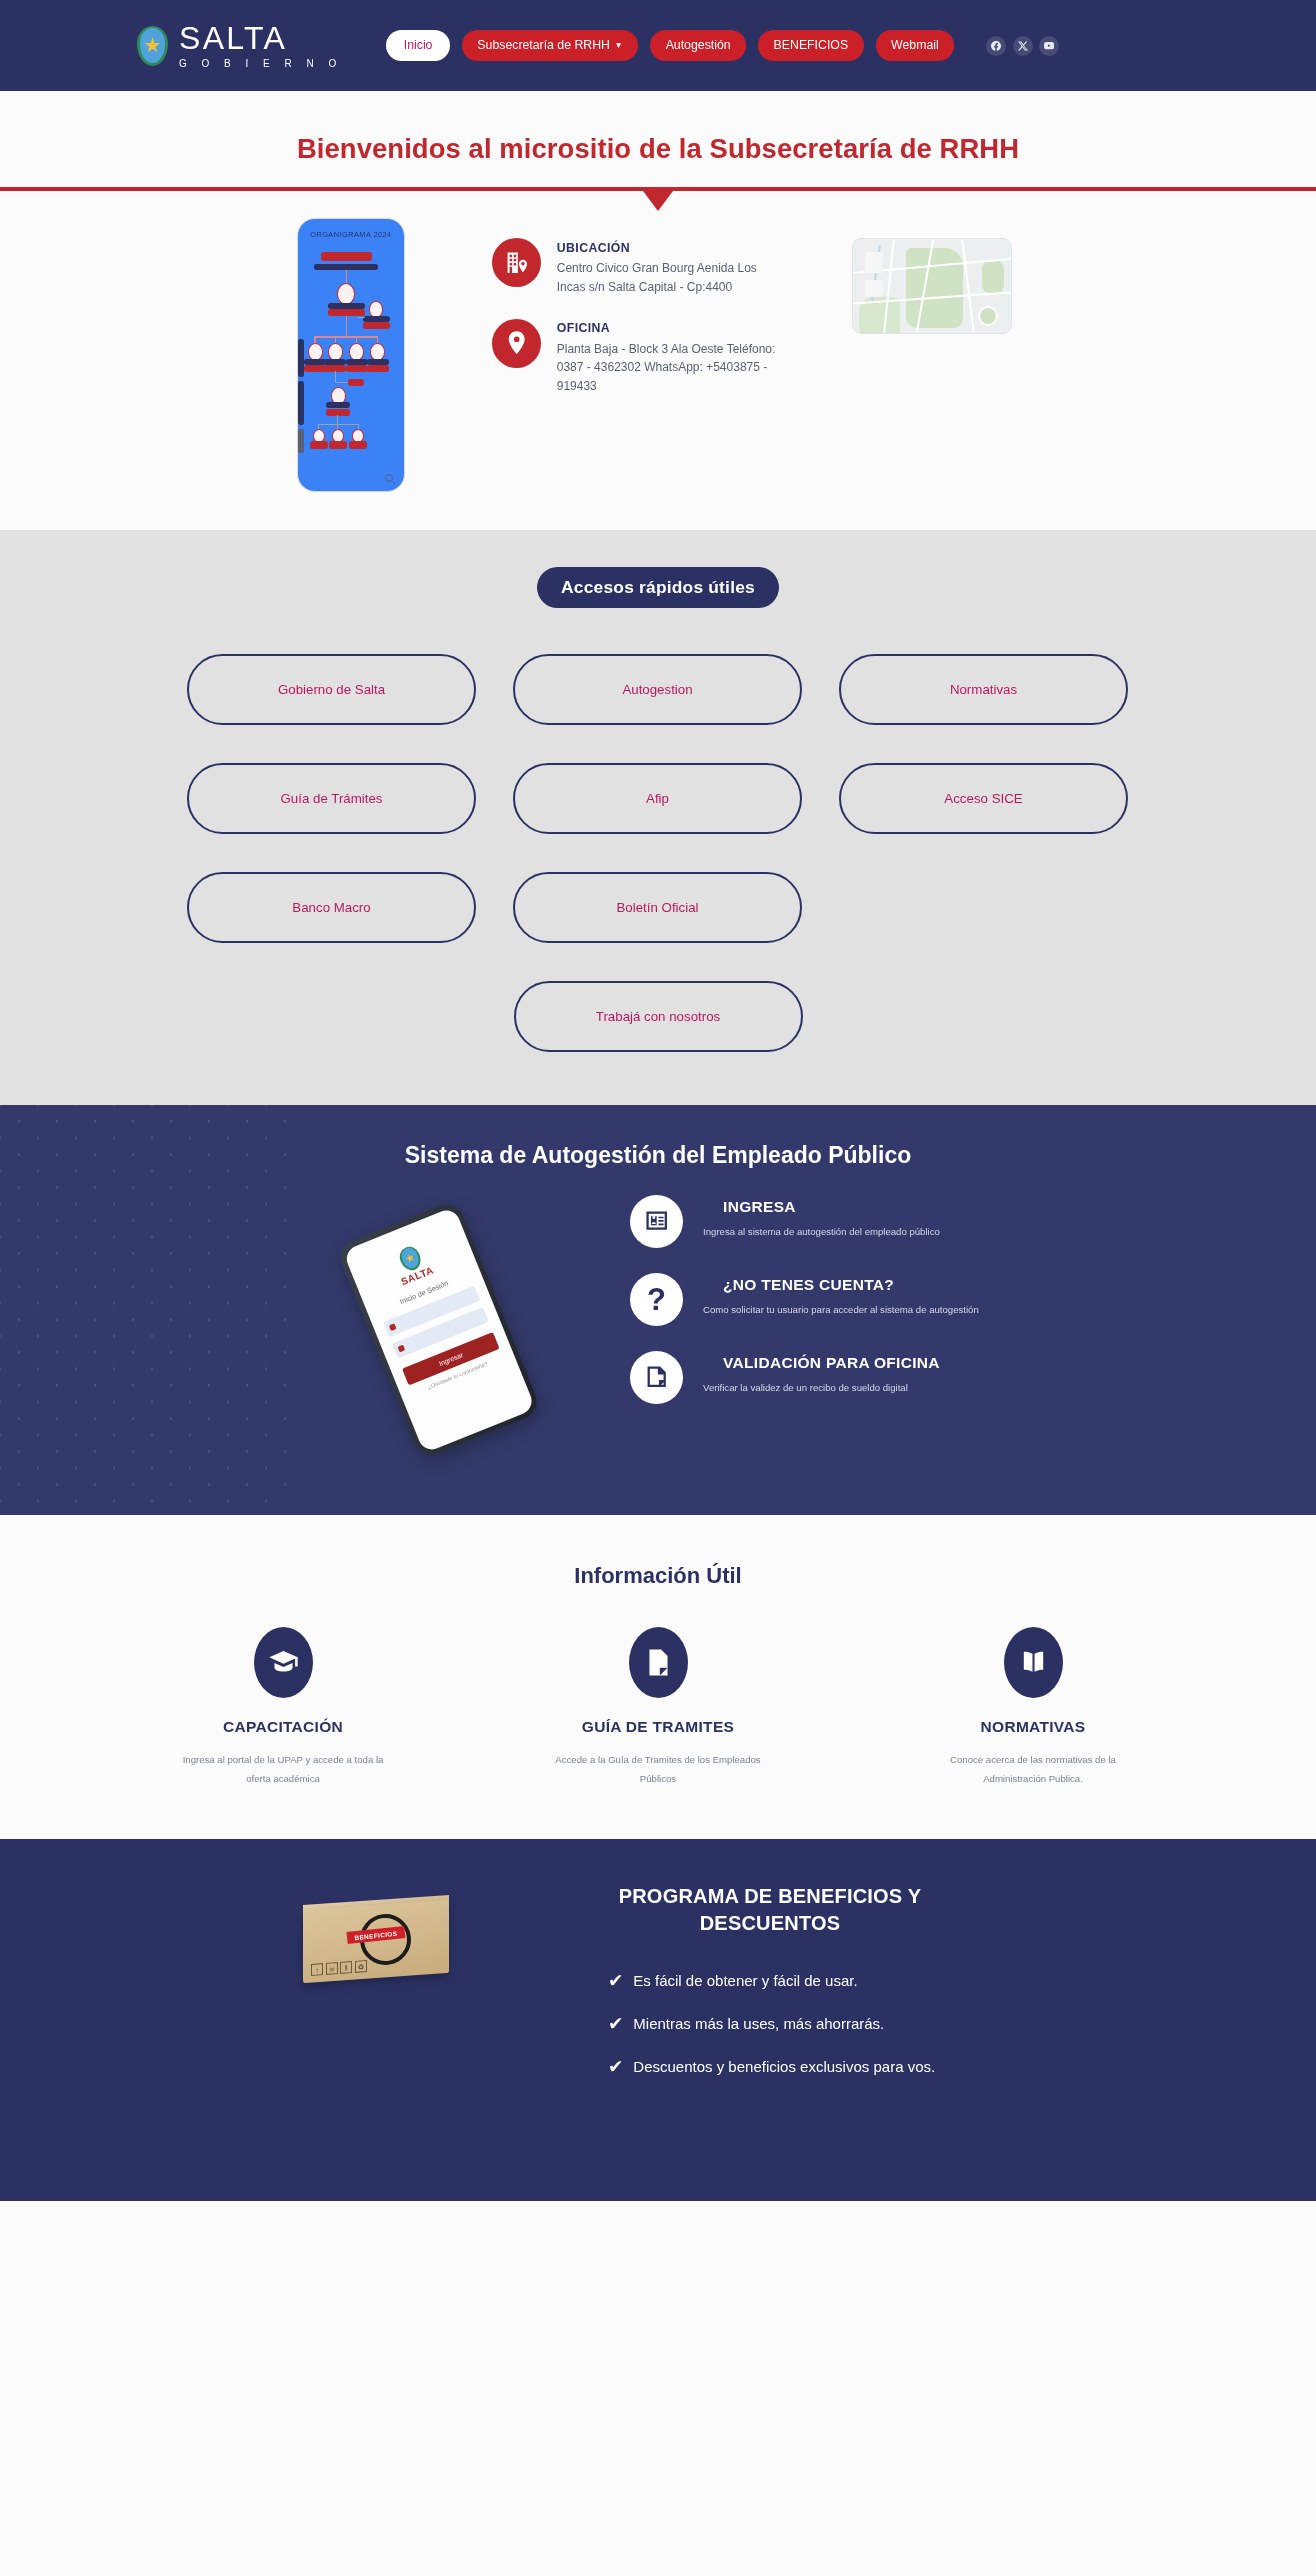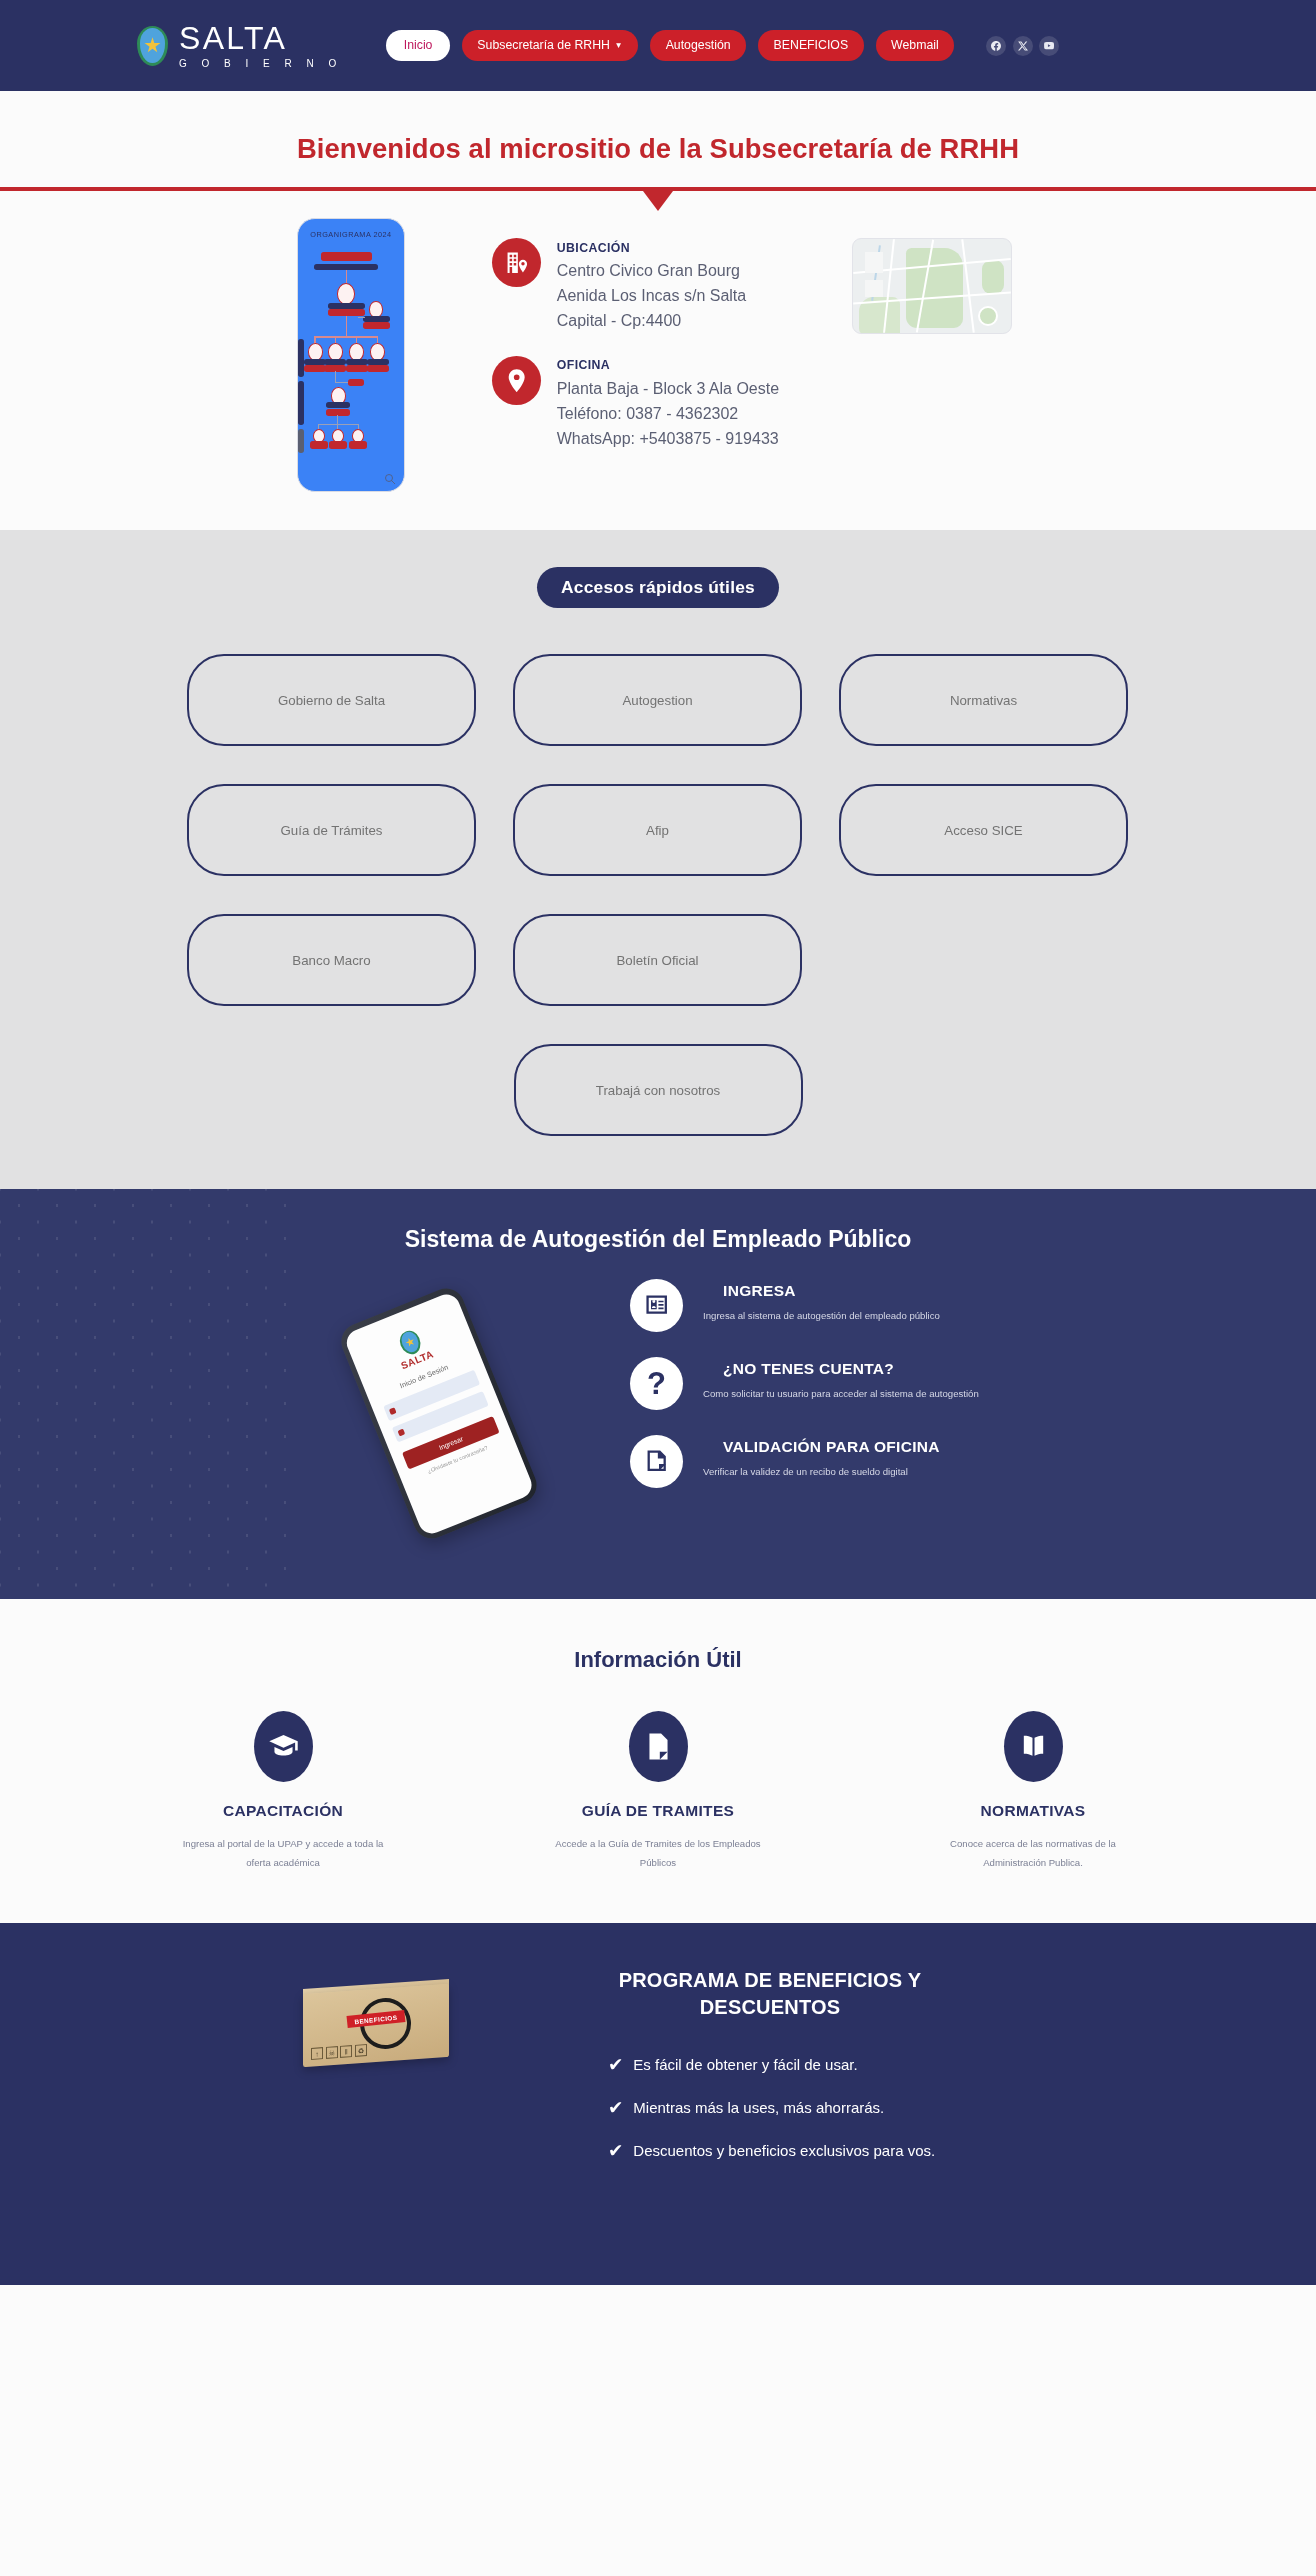--- a/index.html
+++ b/index.html
@@ -153,21 +153,21 @@
     width:49px;height:49px;border-radius:50%;
     background:#c1272d;flex:0 0 49px;
     display:flex;align-items:center;justify-content:center;
   }
   .c-icon svg{width:27.4px;height:27.4px;fill:#ffffff;}
   .c-body{padding-top:2.7px;}
   .c-title{
     font-size:12.3px;font-weight:bold;color:#2b3163;letter-spacing:0.4px;
     margin-bottom:4.6px;
   }
-  .c-text{font-size:16px;color:#5b5f73;line-height:1.55;max-width:229px;}
+  .c-text{font-size:12px;color:#5b5f73;line-height:1.55;max-width:229px;}
 
   .map{
     width:160px;height:96px;
     margin-left:66px;margin-top:20px;
     border-radius:9.1px;
     overflow:hidden;
     border:0.9px solid #e2e3e9;
     position:relative;
     background:#eceff0;
     cursor:pointer;
@@ -195,26 +195,26 @@
     padding:10px 24px;border-radius:24px;
     letter-spacing:0.2px;
   }
   .acc-grid{
     width:942px;margin:0 auto;
     display:flex;flex-wrap:wrap;
     gap:38px 37px;
     justify-content:flex-start;
   }
   .acc-btn{
-    width:289px;height:92px;
+    width:289px;height:71px;
     border:2.3px solid #2b3163;
     border-radius:37px;
     background:transparent;
     display:flex;align-items:center;justify-content:center;
-    font-size:13.3px;color:#737373;
+    font-size:13.3px;color:#be185d;
     cursor:pointer;
     font-family:inherit;
   }
   .acc-row-last{width:942px;margin:38px auto 0 auto;display:flex;justify-content:center;}
 
   
   .auto{
     background:#333a6b;
     position:relative;
     padding:37px 0 64px 0;

